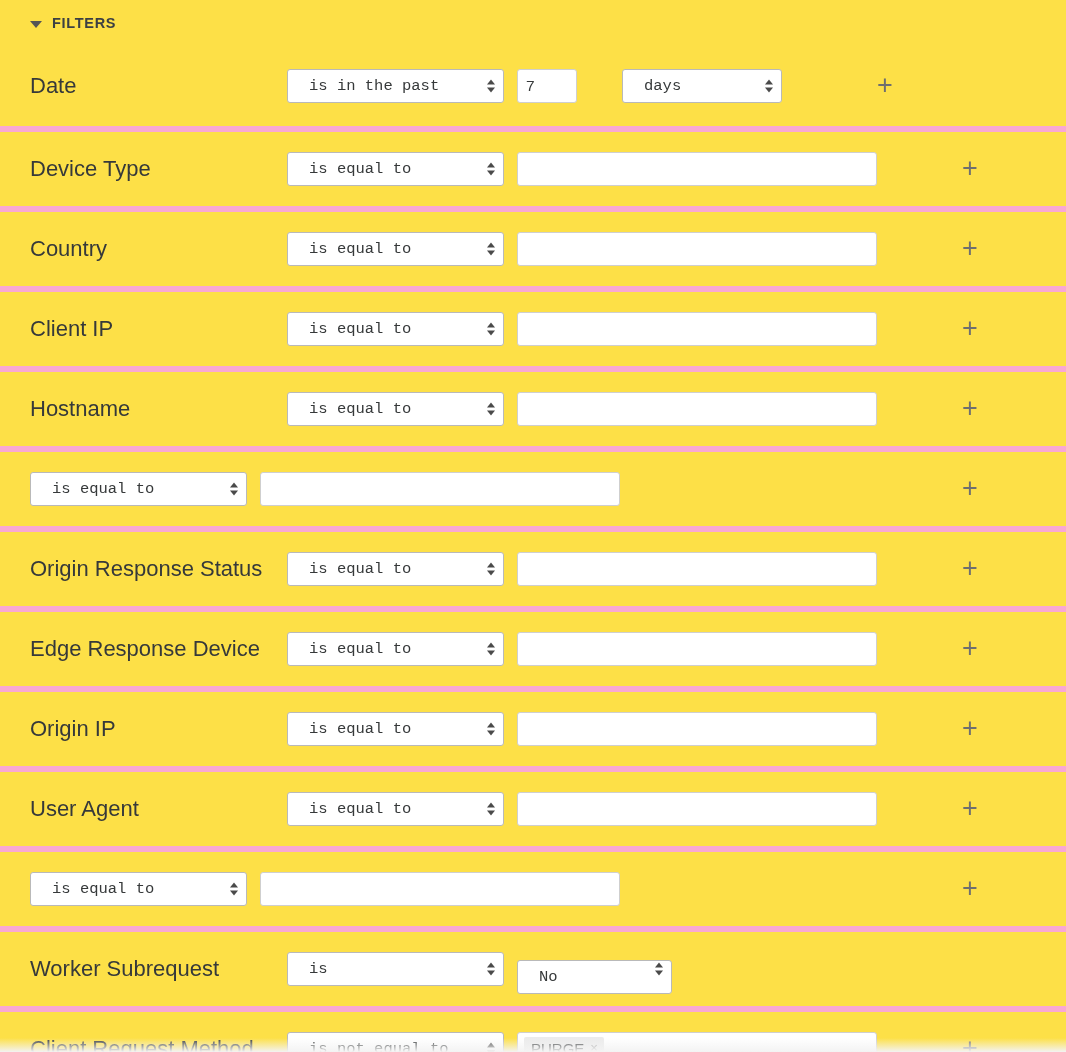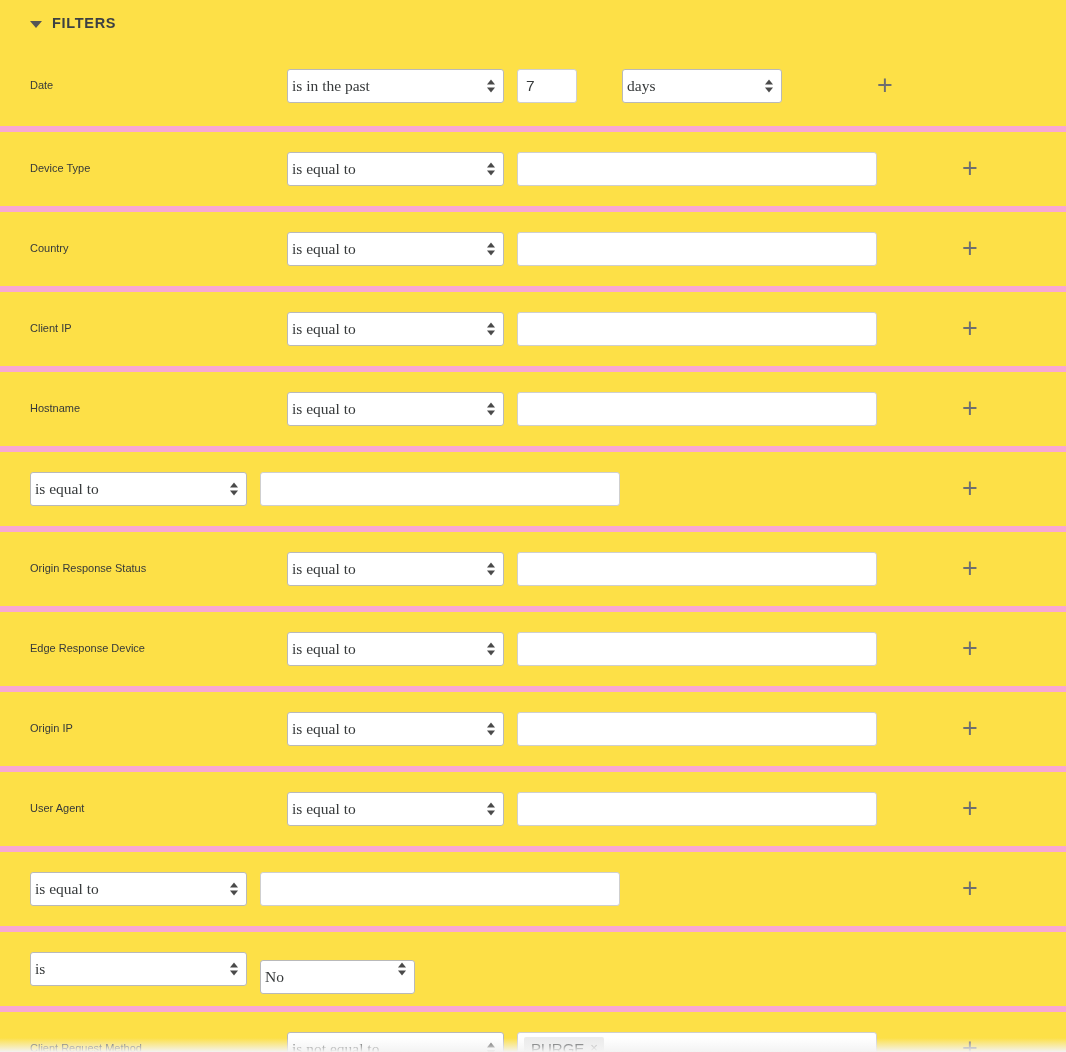--- a/index.html
+++ b/index.html
@@ -56,47 +56,47 @@
     border-top: 6px solid #f9a8d4;
     padding-left: 30px;
     padding-right: 20px;
     position: relative;
   }
   .filter-row:first-child { border-top: none; }
 
   .row-label {
     width: 257px;
     flex: 0 0 257px;
-    font-size: 11px;
+    font-size: 22px;
     color: #36393a;
     line-height: 1.2;
   }
 
   .controls {
     display: flex;
     align-items: center;
     gap: 13px;
     flex: 1 1 auto;
   }
 
   
   select.op-select,
   select.unit-select,
   select.val-select {
     -webkit-appearance: none;
     -moz-appearance: none;
     appearance: none;
-    font-family: Liberation Serif, serif;
+    font-family: Liberation Mono, monospace;
     font-size: 15.5px;
     color: #36393a;
     background: #fff;
     border: 1px solid #b9b9b9;
     border-radius: 3px;
     height: 34px;
-    padding: 0 30px 0 4px;
+    padding: 0 30px 0 21px;
     line-height: 32px;
   }
   .select-wrap {
     position: relative;
     display: inline-block;
   }
   .select-wrap::after {
     content: "";
     position: absolute;
     right: 9px;
@@ -341,20 +341,21 @@
         <div class="controls">
           <span class="select-wrap"><select class="op-select"><option>is equal to</option><option>is not equal to</option><option>is in the past</option><option>is</option><option>contains</option><option>does not contain</option><option>starts with</option></select><span class="spin">
               <i class="up"></i>
               <i class="down"></i>
             </span></span>
           <input class="text-value" type="text" placeholder="" style="">
         </div>
         <div class="add-btn pos-b">+</div>
       </div>
       <div class="filter-row">
+        <div class="row-label">Worker Subrequest</div>
         <div class="controls">
           <span class="select-wrap"><select class="op-select"><option>is equal to</option><option>is not equal to</option><option>is in the past</option><option selected="">is</option><option>contains</option><option>does not contain</option><option>starts with</option></select><span class="spin">
               <i class="up"></i>
               <i class="down"></i>
             </span></span>
           <span class="select-wrap"><select class="val-select"><option>Yes</option><option selected="">No</option></select><span class="spin">
               <i class="up"></i>
               <i class="down"></i>
             </span></span>
         </div>

